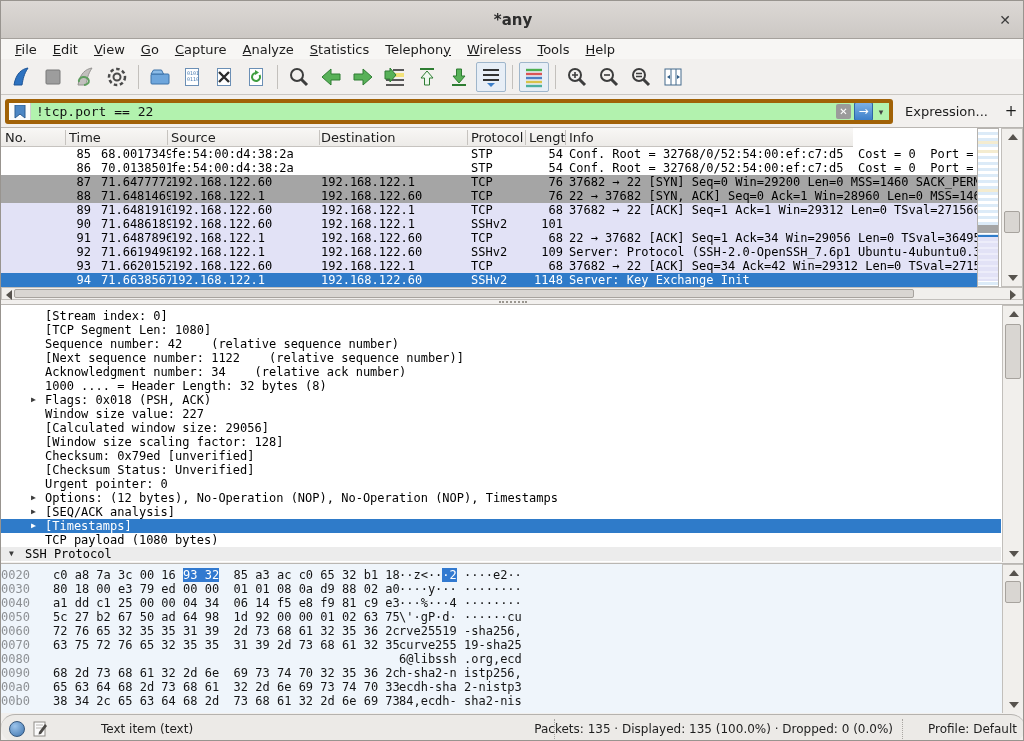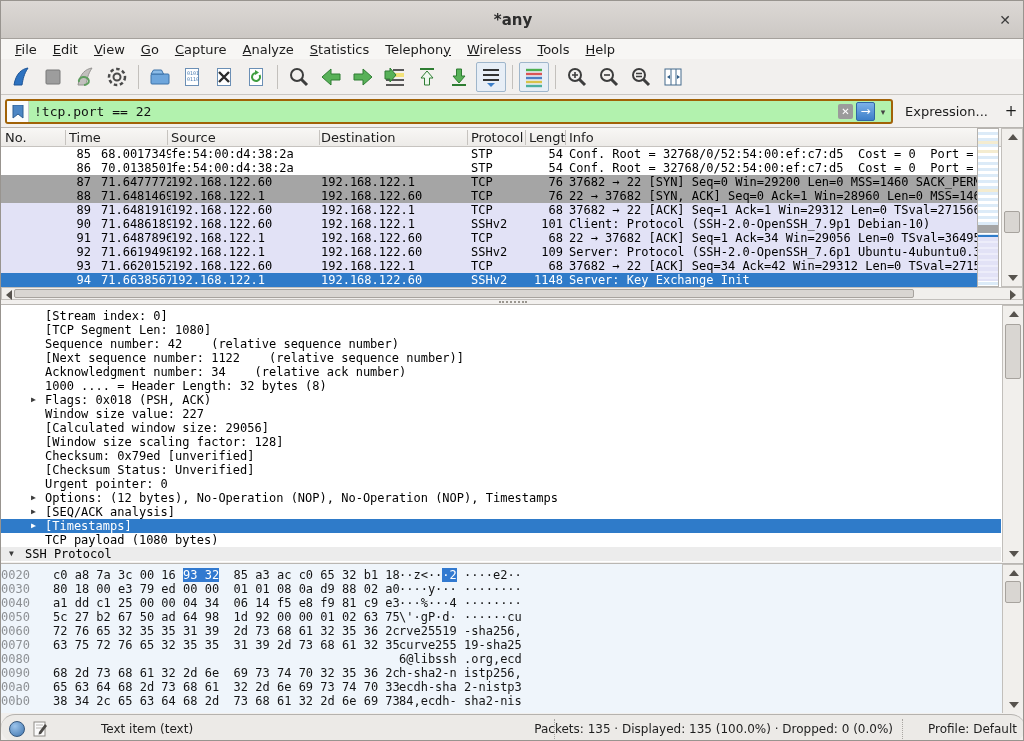--- a/index.html
+++ b/index.html
@@ -30,38 +30,38 @@
     display:flex; align-items:center; padding-left:4px; }
   .tbtn { width:30px; height:30px; display:flex; align-items:center; justify-content:center;
     margin:0 1px; border:1px solid transparent; border-radius:2px; }
   .tbtn.pressed { border:1px solid #9fb6cb; background:#e7eef6; }
   .tsep { width:1px; height:24px; background:#c3c0bc; margin:0 5px; }
 
   
   #filterbar { position:absolute; left:0; top:94px; width:1024px; height:33px;
     background:#f2f0ee; border-bottom:1px solid #b9b6b2; display:flex; align-items:center; }
   #filter-input { position:absolute; left:4px; top:4px; width:888px; height:25px;
-    border:2px solid #a16207; border-radius:3px; background:#b2f2ae; overflow:hidden;
+    border:4px solid #a16207; border-radius:3px; background:#b2f2ae; overflow:hidden;
     display:flex; align-items:center; }
   #filter-bookmark { width:22px; height:100%; background:#fcfcfc; border-right:1px solid #cfcfcf;
     display:flex; align-items:center; justify-content:center; }
   #filter-text { flex:1; font-size:13px; color:#111; padding-left:5px;
     font-family:"DejaVu Sans Mono","Liberation Mono",monospace; white-space:pre; }
   #filter-clear { width:15px; height:15px; background:#9b9b9b; color:#fff; font-size:10px;
     line-height:15px; text-align:center; border-radius:2px; margin-right:3px; }
   #filter-apply { width:19px; height:19px; background:linear-gradient(#7cb1e8,#3d7fc9);
     border:1px solid #2f66a5; border-radius:2px; color:#fff; font-size:12px; line-height:17px;
     text-align:center; margin-right:2px; }
   #filter-dropdown { width:12px; font-size:9px; color:#444; text-align:center; margin-right:2px; }
   #expression-label { position:absolute; left:904px; top:9px; font-size:13px; color:#1c1c1c; }
   #filter-add { position:absolute; right:6px; top:7px; font-size:15px; color:#1c1c1c; width:16px; text-align:center; }
 
   
   #packetpane { position:absolute; left:0; top:127px; width:1024px; height:172px; background:#fff; }
-  #plist-header { position:absolute; left:0; top:0; width:1024px; height:19px;
+  #plist-header { position:absolute; left:0; top:0; width:852px; height:19px;
     background:linear-gradient(#f8f7f5,#edebe8); border-bottom:1px solid #c6c3bf; }
   .hlabel { position:absolute; top:2px; font-size:13px; color:#1e1e1e; white-space:nowrap; overflow:hidden; }
   .hsep { position:absolute; top:2px; width:1px; height:15px; background:#c6c3bf; }
   #plist-rows { position:absolute; left:0; top:19px; width:976px; height:140px; overflow:hidden;
     background:#fff; }
   .prow { display:grid; grid-template-columns:92px 78px 150px 150px 58px 38px 1fr;
     height:14px; line-height:14px; font-size:12px; white-space:pre; overflow:hidden;
     font-family:"DejaVu Sans Mono","Liberation Mono",monospace; color:#000000; }
   .prow > div { overflow:hidden; }
   .c-no   { text-align:right; padding-right:2px; }
@@ -329,21 +329,21 @@
       <span class="hsep" style="left:466px"></span>
     <span class="hsep" style="left:524px"></span>
       <span class="hsep" style="left:564px"></span>
   </div>
   <div id="plist-rows">
       <div class="prow plain"><div class="c-no">85</div><div class="c-time">68.001734936</div><div class="c-src">fe:54:00:d4:38:2a</div><div class="c-dst"></div><div class="c-proto">STP</div><div class="c-len">54</div><div class="c-info">Conf. Root = 32768/0/52:54:00:ef:c7:d5  Cost = 0  Port = </div></div>
       <div class="prow plain"><div class="c-no">86</div><div class="c-time">70.013850163</div><div class="c-src">fe:54:00:d4:38:2a</div><div class="c-dst"></div><div class="c-proto">STP</div><div class="c-len">54</div><div class="c-info">Conf. Root = 32768/0/52:54:00:ef:c7:d5  Cost = 0  Port = </div></div>
       <div class="prow gray"><div class="c-no">87</div><div class="c-time">71.647777234</div><div class="c-src">192.168.122.60</div><div class="c-dst">192.168.122.1</div><div class="c-proto">TCP</div><div class="c-len">76</div><div class="c-info">37682 → 22 [SYN] Seq=0 Win=29200 Len=0 MSS=1460 SACK_PERM</div></div>
       <div class="prow gray"><div class="c-no">88</div><div class="c-time">71.648146932</div><div class="c-src">192.168.122.1</div><div class="c-dst">192.168.122.60</div><div class="c-proto">TCP</div><div class="c-len">76</div><div class="c-info">22 → 37682 [SYN, ACK] Seq=0 Ack=1 Win=28960 Len=0 MSS=1460</div></div>
       <div class="prow lav"><div class="c-no">89</div><div class="c-time">71.648191037</div><div class="c-src">192.168.122.60</div><div class="c-dst">192.168.122.1</div><div class="c-proto">TCP</div><div class="c-len">68</div><div class="c-info">37682 → 22 [ACK] Seq=1 Ack=1 Win=29312 Len=0 TSval=2715660</div></div>
-      <div class="prow lav"><div class="c-no">90</div><div class="c-time">71.648618924</div><div class="c-src">192.168.122.60</div><div class="c-dst">192.168.122.1</div><div class="c-proto">SSHv2</div><div class="c-len">101</div><div class="c-info">Client: Protocol (SSH-2.0-OpenSSH_7.9p1 Debian-10)</div></div>
+      <div class="prow lav"><div class="c-no">90</div><div class="c-time">71.648618924</div><div class="c-src">192.168.122.60</div><div class="c-dst">192.168.122.1</div><div class="c-proto">SSHv2</div><div class="c-len">101</div></div>
       <div class="prow lav"><div class="c-no">91</div><div class="c-time">71.648789678</div><div class="c-src">192.168.122.1</div><div class="c-dst">192.168.122.60</div><div class="c-proto">TCP</div><div class="c-len">68</div><div class="c-info">22 → 37682 [ACK] Seq=1 Ack=34 Win=29056 Len=0 TSval=364953</div></div>
       <div class="prow lav"><div class="c-no">92</div><div class="c-time">71.661949820</div><div class="c-src">192.168.122.1</div><div class="c-dst">192.168.122.60</div><div class="c-proto">SSHv2</div><div class="c-len">109</div><div class="c-info">Server: Protocol (SSH-2.0-OpenSSH_7.6p1 Ubuntu-4ubuntu0.3</div></div>
       <div class="prow lav"><div class="c-no">93</div><div class="c-time">71.662015274</div><div class="c-src">192.168.122.60</div><div class="c-dst">192.168.122.1</div><div class="c-proto">TCP</div><div class="c-len">68</div><div class="c-info">37682 → 22 [ACK] Seq=34 Ack=42 Win=29312 Len=0 TSval=27156</div></div>
       <div class="prow selected"><div class="c-no">94</div><div class="c-time">71.663856741</div><div class="c-src">192.168.122.1</div><div class="c-dst">192.168.122.60</div><div class="c-proto">SSHv2</div><div class="c-len">1148</div><div class="c-info">Server: Key Exchange Init</div></div>
     </div>
   <div id="minimap">
     <div class="mm-cream" style="top:12px"></div>
     <div class="mm-cream" style="top:21px"></div>
     <div class="mm-cream" style="top:60px"></div>
     <div id="mm-gray"></div>

